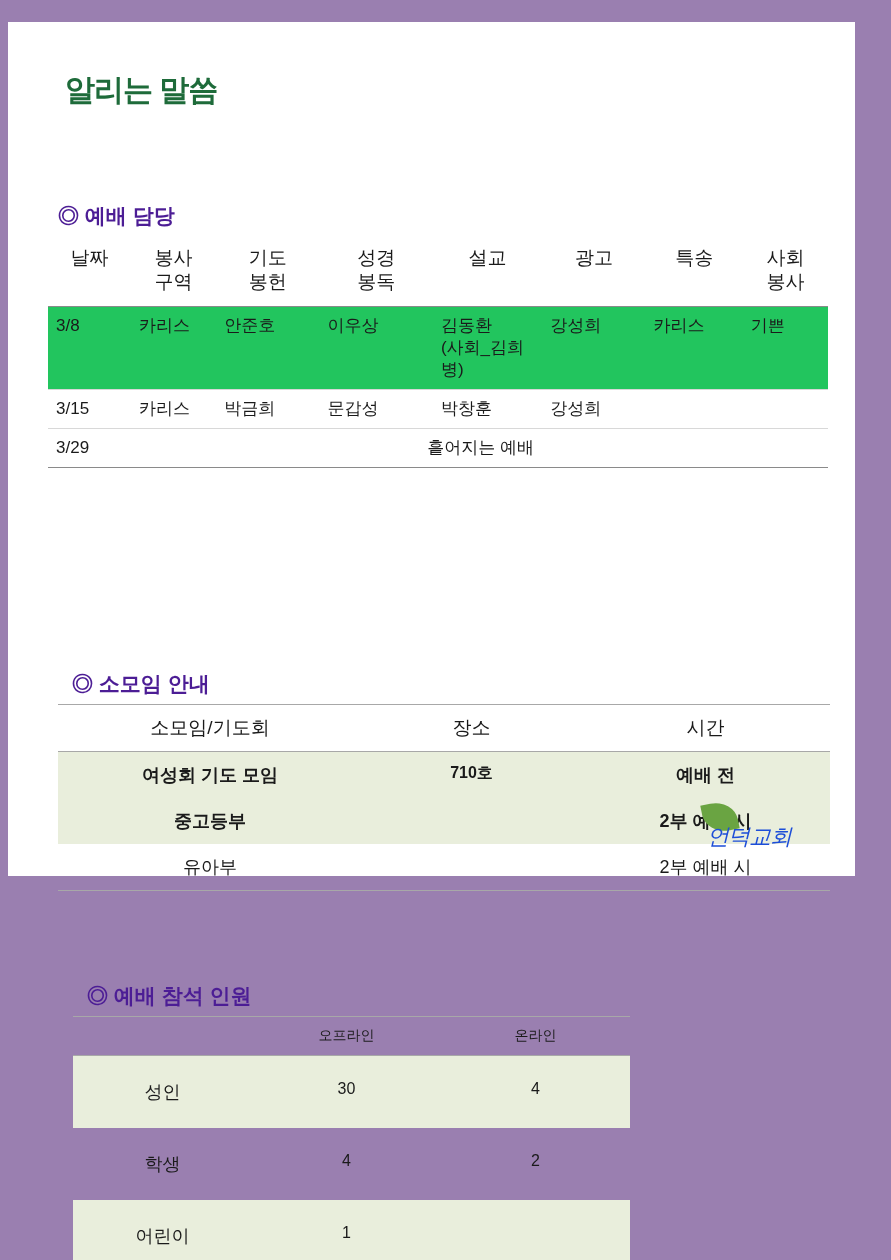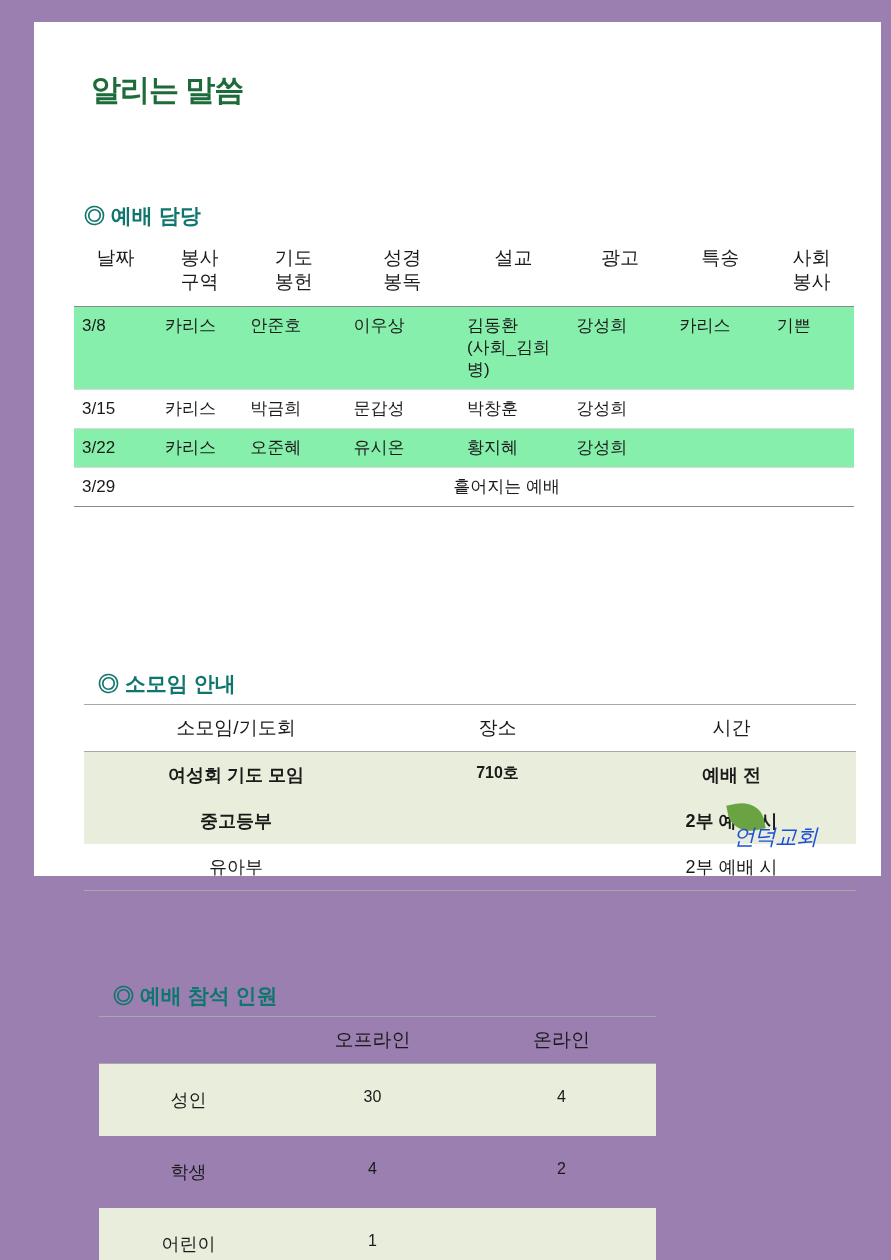--- a/index.html
+++ b/index.html
@@ -8,21 +8,21 @@
   }
   body {
     width: 891px;
     height: 1260px;
     background: #9a7fb0;
     font-family: "Liberation Sans", sans-serif;
     overflow: hidden;
   }
   .page {
     position: absolute;
-    left: 34px;
+    left: 8px;
     top: 22px;
     width: 847px;
     height: 854px;
     background: #ffffff;
     box-sizing: border-box;
   }
   .title {
     position: absolute;
     left: 57px;
     top: 48px;
@@ -31,21 +31,21 @@
     color: #1e6b3a;
     letter-spacing: -1px;
   }
   .section {
     position: absolute;
     box-sizing: border-box;
   }
   .section-head {
     font-size: 21px;
     font-weight: bold;
-    color: #0f766e;
+    color: #4c1d95;
     margin-bottom: 6px;
   }
   table {
     border-collapse: collapse;
     width: 100%;
     font-size: 17px;
     color: #1a1a1a;
   }
   th, td {
     padding: 6px 4px;
@@ -68,21 +68,21 @@
     line-height: 1.25;
   }
   #duty-table tbody td {
     font-size: 17px;
     text-align: left;
     padding: 8px 6px 8px 8px;
     line-height: 1.3;
     border-bottom: 1px solid #d8d8d8;
   }
   #duty-table tbody tr.shaded td {
-    background: #86efac;
+    background: #22c55e;
   }
   #duty-table tbody tr:last-child td {
     border-bottom: 1.5px solid #8a8a8a;
   }
   #duty-table td.wide-center {
     text-align: center;
   }
   .col-date   { width: 78px; }
   .col-zone   { width: 80px; }
   .col-pray   { width: 98px; }
@@ -126,21 +126,21 @@
 
   
   #sec-att {
     left: 65px;
     top: 960px;
     width: 545px;
   }
   #sec-att .section-head { margin-left: 14px; }
   #att-table { table-layout: fixed; }
   #att-table thead th {
-    font-size: 19px;
+    font-size: 14px;
     padding: 10px 2px;
     border-top: 1.2px solid #a8a8a8;
     border-bottom: 1.2px solid #a8a8a8;
   }
   #att-table tbody td {
     font-size: 18px;
     padding: 24px 2px;
   }
   #att-table tbody td.num {
     font-size: 16px;
@@ -241,30 +241,20 @@
         <tr>
           <td>3/15</td>
           <td>카리스</td>
           <td>박금희</td>
           <td>문갑성</td>
           <td>박창훈</td>
           <td>강성희</td>
           <td></td>
           <td></td>
         </tr>
-        <tr class="shaded">
-          <td>3/22</td>
-          <td>카리스</td>
-          <td>오준혜</td>
-          <td>유시온</td>
-          <td>황지혜</td>
-          <td>강성희</td>
-          <td></td>
-          <td></td>
-        </tr>
         <tr>
           <td>3/29</td>
           <td class="wide-center" colspan="7" style="text-align:center;">흩어지는 예배</td>
         </tr>
       </tbody>
     </table>
   </div>
 
   <div class="section" id="sec-group">
     <div class="section-head">◎ 소모임 안내</div>

